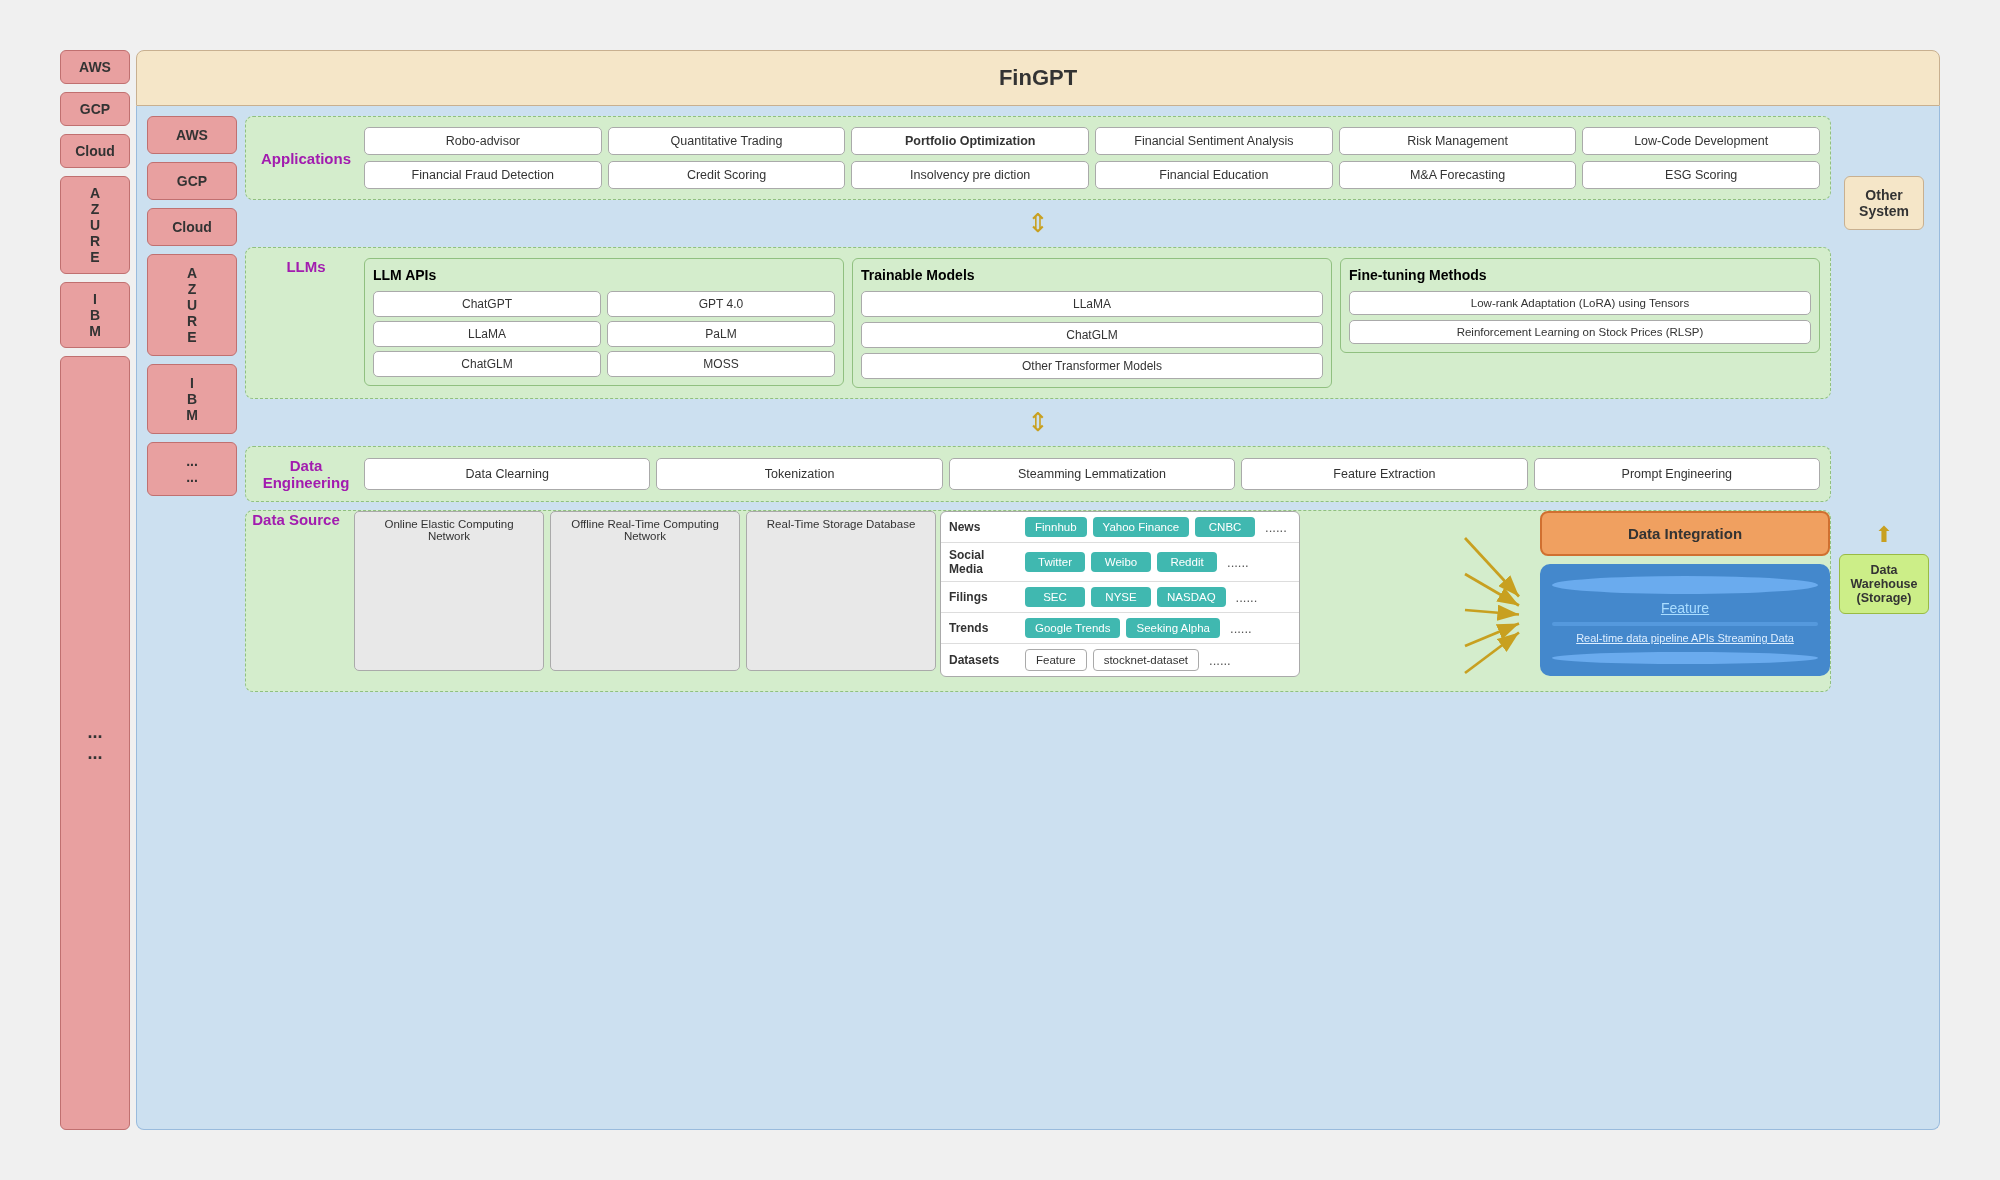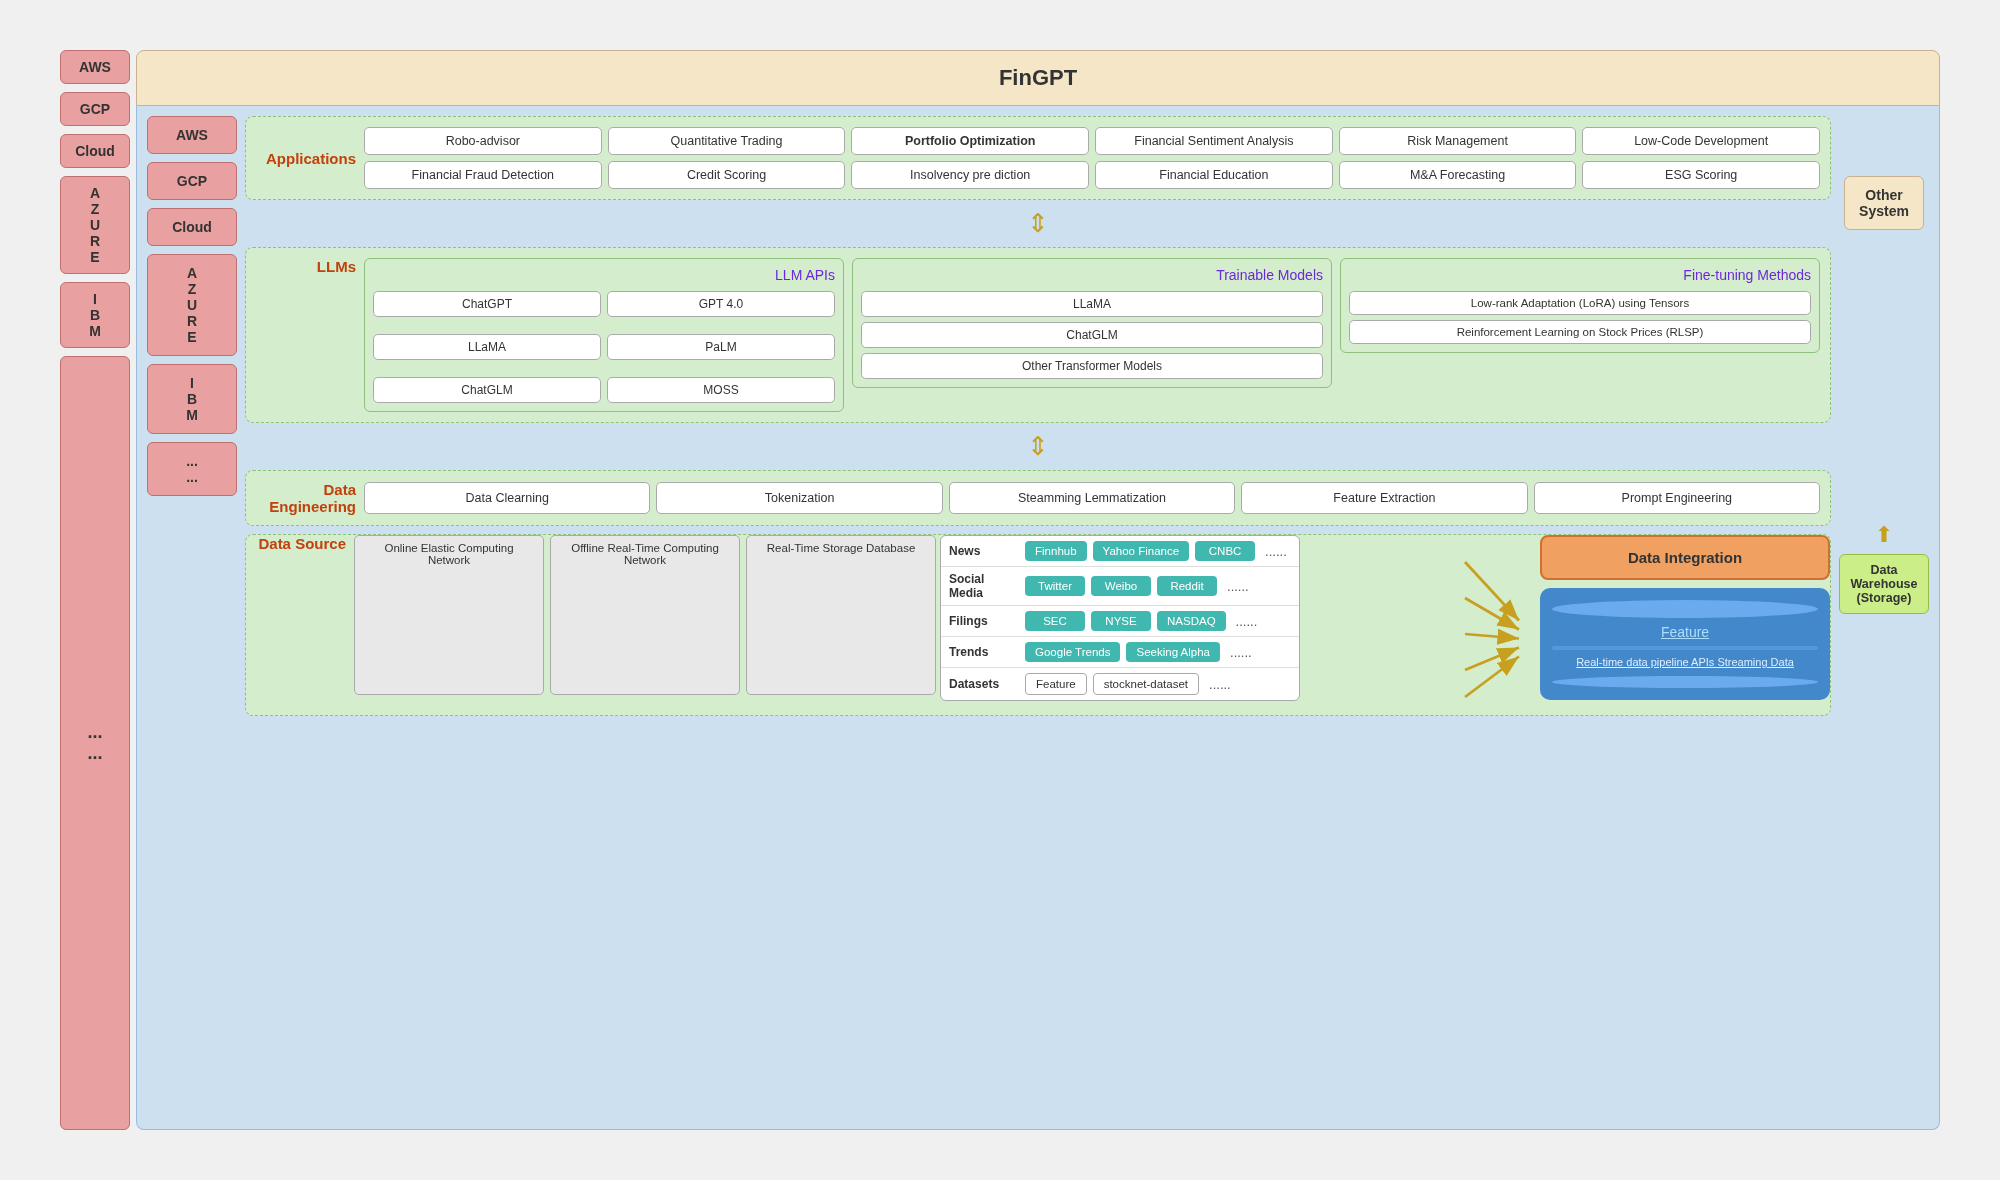--- a/index.html
+++ b/index.html
@@ -100,22 +100,22 @@
       padding: 10px;
       display: flex;
       flex-direction: row;
       gap: 8px;
       align-items: center;
     }
     .section-label {
       width: 100px;
       font-size: 15px;
       font-weight: bold;
-      color: #c2410c;
-      text-align: right;
+      color: #a21caf;
+      text-align: center;
       flex-shrink: 0;
     }
     .section-content {
       flex: 1;
     }
     .app-grid {
       display: flex;
       flex-direction: column;
       gap: 6px;
     }
@@ -149,36 +149,36 @@
       align-items: flex-start;
     }
     .llm-sub-section {
       flex: 1;
       background: #d4edcc;
       border: 1.5px solid #90c080;
       border-radius: 6px;
       padding: 8px;
     }
     .llm-sub-title {
-      text-align: right;
+      text-align: left;
       font-size: 14px;
-      font-weight: normal;
-      color: #6d28d9;
+      font-weight: bold;
+      color: #000000;
       margin-bottom: 8px;
     }
     .llm-grid {
       display: flex;
       flex-direction: row;
       gap: 6px;
     }
     .llm-col {
       flex: 1;
       display: flex;
       flex-direction: column;
-      gap: 17px;
+      gap: 4px;
     }
     .llm-box {
       background: white;
       border: 1px solid #aaa;
       border-radius: 5px;
       padding: 5px 8px;
       font-size: 12px;
       text-align: center;
       color: #333;
     }

